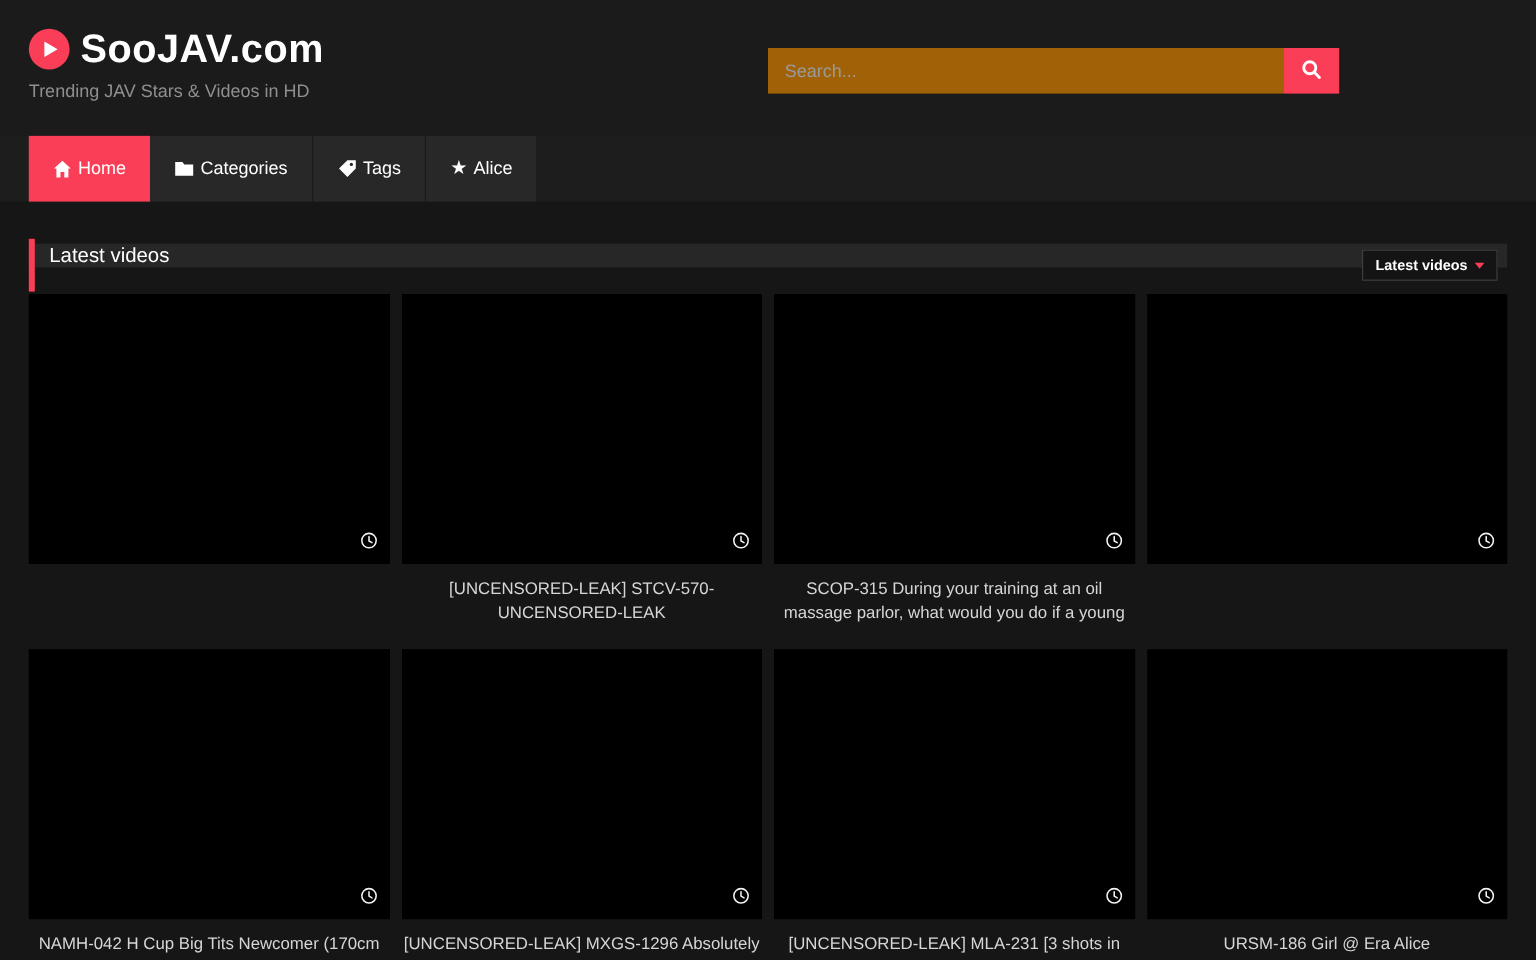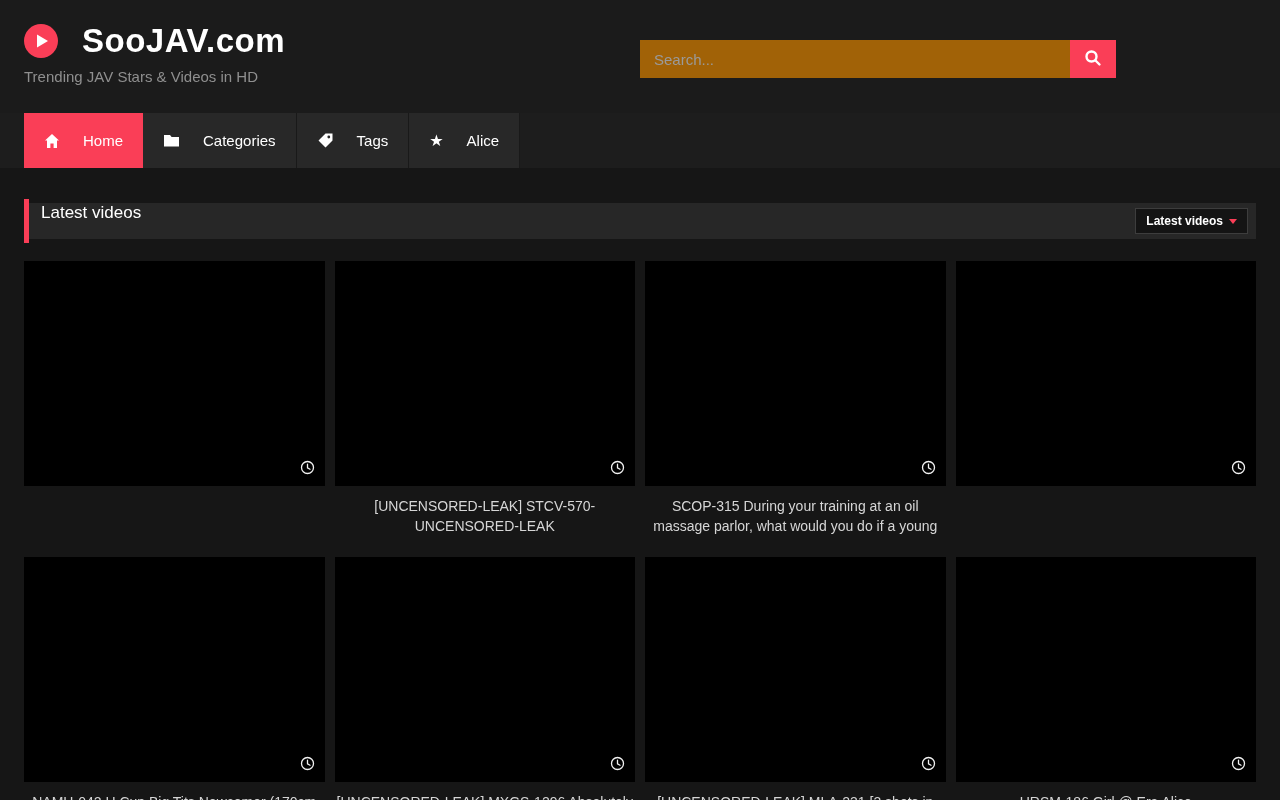--- a/index.html
+++ b/index.html
@@ -17,21 +17,21 @@
   html,body{width:1280px;height:800px;overflow:hidden;}
   body{
     background:var(--bg);
     font-family:"Liberation Sans", sans-serif;
     color:var(--text);
   }
 
   
   .header{position:relative;height:113px;background:var(--header-bg);}
   .logo-wrap{position:absolute;left:24px;top:22px;cursor:pointer;}
-  .logo-row{display:flex;align-items:center;gap:24px;}
+  .logo-row{display:flex;align-items:center;gap:9px;}
   .play-badge{
     width:34px;height:34px;border-radius:50%;
     background:var(--accent);
     display:flex;align-items:center;justify-content:center;
   }
   .play-badge svg{display:block;margin-left:2px;}
   .site-name{font-size:33px;font-weight:bold;color:#fff;letter-spacing:.5px;}
   .tagline{margin-top:8px;font-size:15px;color:var(--muted);}
 
   .search-form{position:absolute;left:640px;top:40px;display:flex;}
@@ -42,31 +42,31 @@
   }
   .search-input::placeholder{color:#9a9a9a;}
   .search-btn{
     width:46px;height:38px;border:none;background:var(--accent);
     display:flex;align-items:center;justify-content:center;cursor:pointer;
   }
 
   
   .nav{height:55px;background:var(--nav-bg);display:flex;align-items:stretch;padding-left:24px;}
   .nav-item{
-    display:flex;align-items:center;gap:23px;
+    display:flex;align-items:center;gap:5px;
     padding:0 20px;font-size:15px;color:#fff;cursor:pointer;
     background:var(--navitem-bg);border-right:1px solid #191919;
   }
   .nav-item.active{background:var(--accent);border-right:none;}
   .nav-item .ico{display:flex;align-items:center;}
   .nav-item .star-glyph{font-size:16px;line-height:1;color:#fff;}
 
   
   .section-bar{
-    position:relative;margin:35px 24px 0;height:36px;background:var(--surface);
+    position:relative;margin:35px 24px 0;height:20px;background:var(--surface);
     display:flex;align-items:flex-start;padding-left:17px;
   }
   .section-accent{position:absolute;left:0;top:-4px;width:5px;height:44px;background:var(--accent);}
   .section-title{font-size:17px;font-weight:normal;color:#fff;}
   .sort-btn{
     position:absolute;right:8px;top:5px;height:26px;
     background:#141414;border:1px solid #3d3d3d;color:#fff;
     font-size:12px;font-weight:bold;padding:0 10px;cursor:pointer;
     display:flex;align-items:center;gap:6px;
     font-family:"Liberation Sans", sans-serif;

